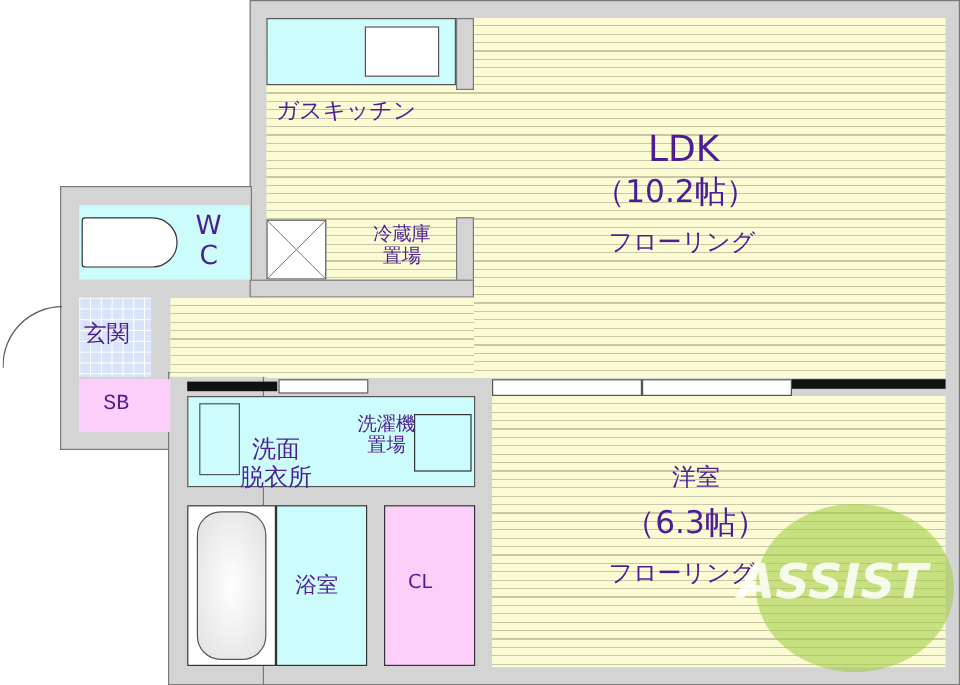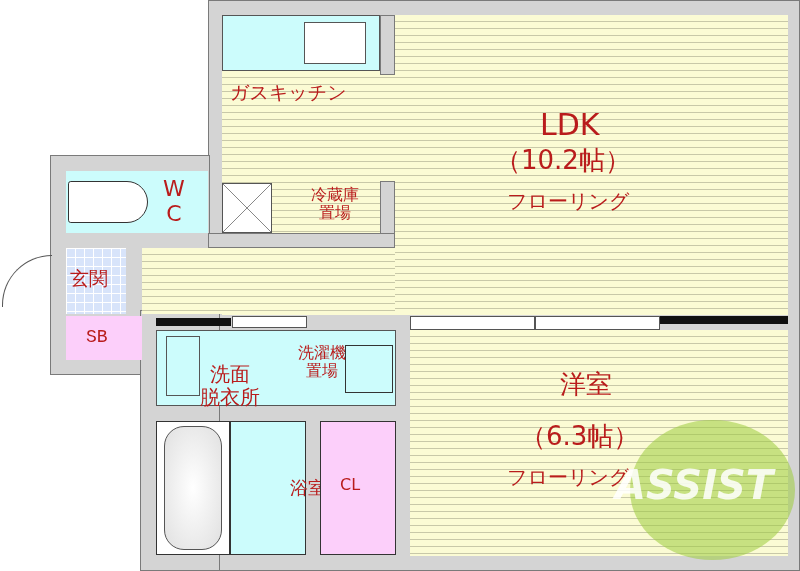--- a/index.html
+++ b/index.html
@@ -3,21 +3,21 @@
 <meta charset="utf-8">
 <style>
   html,body{margin:0;padding:0;background:#fff;}
   body{width:800px;height:571px;position:relative;overflow:hidden;font-family:"DejaVu Sans",sans-serif;}
   .abs{position:absolute;box-sizing:border-box;}
   .wall{background:#d4d4d4;border:1px solid #7a7a7a;}
   .floor{background-color:#fbfbd4;background-image:repeating-linear-gradient(to bottom,transparent 0,transparent 6px,#c8c8a8 6px,#c8c8a8 7px);}
   .blue{background:#ccfcfc;}
   .pink{background:#fccffa;}
   .tile{background-color:#d8e4fa;background-image:linear-gradient(#fff 1px,transparent 1px),linear-gradient(90deg,#fff 1px,transparent 1px);background-size:9px 9px;}
-  .lbl{position:absolute;color:#b91c1c;text-align:center;white-space:nowrap;line-height:1.15;}
+  .lbl{position:absolute;color:#4c1d95;text-align:center;white-space:nowrap;line-height:1.15;}
 </style>
 </head>
 <body>
 
 <div class="abs wall" style="left:208px;top:0;width:592px;height:571px;"></div>
 <div class="abs wall" style="left:50px;top:155px;width:160px;height:220px;"></div>
 <div class="abs wall" style="left:140px;top:310px;width:80px;height:261px;"></div>
 
 <div class="abs floor" style="left:222px;top:15px;width:566px;height:300px;"></div>
 
@@ -56,24 +56,24 @@
 
 <div class="abs blue" style="left:156px;top:330px;width:240px;height:76px;border:1px solid #555;"></div>
 <div class="abs" style="left:166px;top:336px;width:34px;height:60px;border:1px solid #555;"></div>
 <div class="lbl" style="left:200px;top:363px;font-size:20px;"><span>洗面</span><br><span>脱衣所</span></div>
 <div class="lbl" style="left:298px;top:344px;font-size:16px;"><span>洗濯機</span><br><span>置場</span></div>
 <div class="abs" style="left:345px;top:345px;width:48px;height:48px;border:1px solid #333;"></div>
 
 <div class="abs" style="left:156px;top:421px;width:74px;height:134px;background:#fff;border:1px solid #333;"></div>
 <div class="abs" style="left:164px;top:426px;width:58px;height:124px;background:radial-gradient(#fff,#e0e0e0);border:1px solid #555;border-radius:20px;"></div>
 <div class="abs blue" style="left:230px;top:421px;width:76px;height:134px;border:1px solid #333;"></div>
-<div class="lbl" style="left:246px;top:478px;font-size:18px;margin-left:44px;">浴室</div>
+<div class="lbl" style="left:246px;top:478px;font-size:18px;">浴室</div>
 
 <div class="abs pink" style="left:320px;top:421px;width:76px;height:134px;border:1px solid #333;"></div>
 <div class="lbl" style="left:340px;top:476px;font-size:16px;">CL</div>
 
 <div class="abs floor" style="left:410px;top:330px;width:378px;height:226px;"></div>
-<div class="lbl" style="left:560px;top:370px;font-size:26px;font-family:Liberation Serif, serif;">洋室</div>
+<div class="lbl" style="left:560px;top:387px;font-size:20px;font-family:Liberation Serif, serif;">洋室</div>
 <div class="lbl" style="left:520px;top:422px;font-size:26px;">（6.3帖）</div>
 <div class="lbl" style="left:507px;top:466px;font-size:20px;">フローリング</div>
 
 <div class="abs" style="left:630px;top:420px;width:165px;height:140px;border-radius:50%;background:rgba(156,204,60,0.55);"></div>
 <div class="lbl" style="left:615px;top:462px;font-size:40px;font-weight:bold;font-style:italic;color:rgba(255,255,255,0.85);">ASSIST</div>
 
 </body></html>

